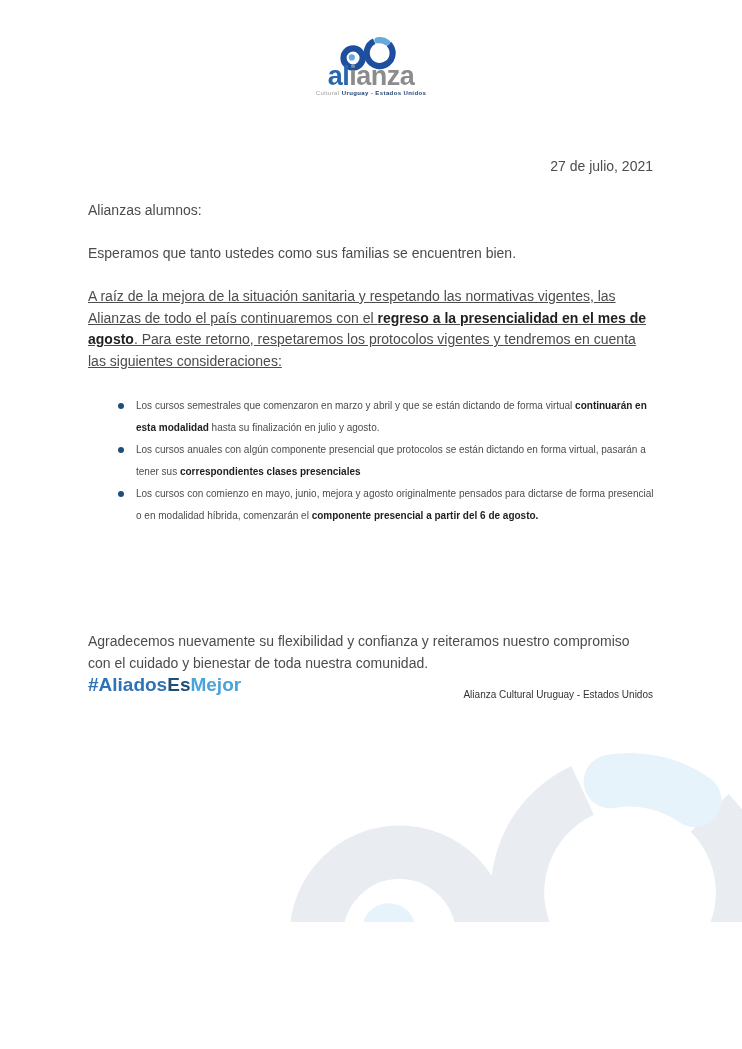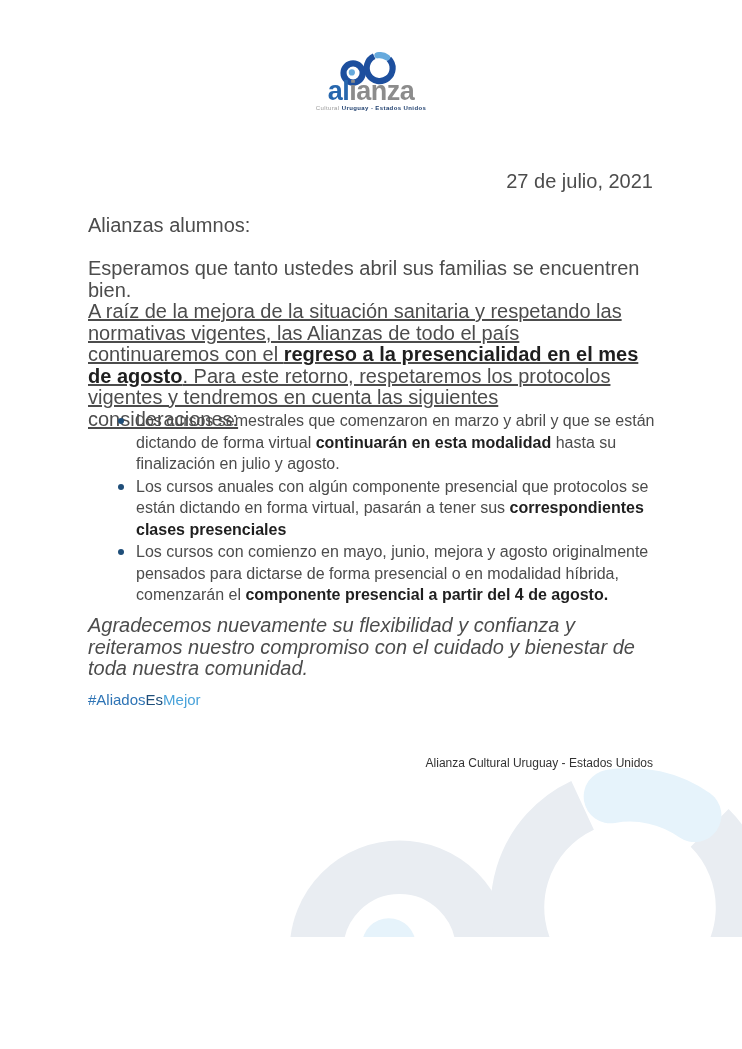--- a/index.html
+++ b/index.html
@@ -1,21 +1,21 @@
 <!DOCTYPE html>
 <html style="--brand-navy: #1d4f9e; --brand-accent: #66aadd; --wordmark-blue: #2767ae; --wordmark-gray: #8c8c8c; --tagline-gray: #9b9b9b; --tagline-navy: #20406f; --body-text: #4c4c4c; --bold-text: #1f1f1f; --bullet: #1f4e79; --hashtag-1: #2e74b5; --hashtag-2: #1f4e79; --hashtag-3: #4aa3da; --signature-text: #333333; --watermark-main: #e9edf2; --watermark-accent: #e6f3fb;"><head>
 <meta charset="utf-8">
 <style>
   * { margin: 0; padding: 0; box-sizing: border-box; }
   html, body { background: #ffffff; }
   .page {
     position: relative;
     width: 742px;
     height: 922px;
-    margin: 15px auto;
+    margin: 0 auto;
     background: #ffffff;
     overflow: hidden;
     font-family: "Liberation Sans", sans-serif;
     color: var(--body-text, #4c4c4c);
   }
   .abs { position: absolute; }
 
   
   .logo-block { left: 0; right: 0; top: 37px; text-align: center; }
   .logo-mark { display: block; margin: 0 auto; width: 62px; height: 34px; }
@@ -29,45 +29,45 @@
   .wordmark .wm-blue { color: var(--wordmark-blue, #2767ae); }
   .wordmark .wm-gray { color: var(--wordmark-gray, #8c8c8c); }
   .tagline { margin-top: 0px; font-size: 6px; letter-spacing: 0.4px; }
   .tagline .tg-light { color: var(--tagline-gray, #9b9b9b); font-weight: 400; }
   .tagline .tg-dark  { color: var(--tagline-navy, #20406f); font-weight: 700; }
 
   
   .bodytext {
     left: 88px;
     width: 565px;
-    font-size: 20px;
+    font-size: 14px;
     line-height: 21.5px;
   }
   .right { text-align: right; }
   b, .bold { font-weight: 700; color: var(--bold-text, #1f1f1f); }
 
   .date-line { top: 156px; }
   .greeting  { top: 200px; }
   .intro     { top: 243px; }
   .para1     { top: 286px; text-decoration: underline; }
 
-  .bullet-list { left: 112px; top: 395px; width: 544px; font-size: 16px; line-height: 21.5px; list-style: none; }
+  .bullet-list { left: 112px; top: 395px; width: 544px; font-size: 10px; line-height: 21.5px; list-style: none; }
   .bullet-list li { position: relative; padding-left: 24px; margin-bottom: 1px; }
   .bullet-dot {
     position: absolute; left: 6px; top: 8px;
     width: 6px; height: 6px; border-radius: 50%;
     background: var(--bullet, #1f4e79);
   }
 
-  .closing   { top: 600px; font-style: italic; }
-  .hashtag   { top: 674px; font-size: 15px; }
+  .closing   { top: 631px; }
+  .hashtag   { top: 674px; font-size: 19px; font-weight: bold; }
   .hashtag .h1 { color: var(--hashtag-1, #2e74b5); }
   .hashtag .h2 { color: var(--hashtag-2, #1f4e79); }
   .hashtag .h3 { color: var(--hashtag-3, #4aa3da); }
-  .signature { top: 738px; font-size: 12px; color: var(--signature-text, #333333); }
+  .signature { top: 684px; font-size: 10px; color: var(--signature-text, #333333); }
 
   
   .watermark { left: 287px; top: 753px; width: 536px; height: 295px; }
 
   .mark-dark   { stroke: var(--brand-navy, #1d4f9e); }
   .mark-accent { stroke: var(--brand-accent, #66aadd); }
   .mark-dot    { fill: var(--brand-accent, #66aadd); }
   .wm-dark     { stroke: var(--watermark-main, #e9edf2); }
   .wm-accent   { stroke: var(--watermark-accent, #e6f3fb); }
   .wm-dot      { fill: var(--watermark-accent, #e6f3fb); }
@@ -102,36 +102,36 @@
       </g>
     </svg>
     <div class="wordmark"><span class="wm-blue">al</span><span class="wm-gray">ianza</span></div>
     <div class="tagline"><span class="tg-light">Cultural</span><span class="tg-light">&nbsp;</span><span class="tg-dark">Uruguay - Estados Unidos</span></div>
   </div>
 
   <div class="abs bodytext right date-line">27 de julio, 2021</div>
 
   <div class="abs bodytext greeting">Alianzas alumnos:</div>
 
-  <div class="abs bodytext intro">Esperamos que tanto ustedes abril sus familias se encuentren bien.</div>
+  <div class="abs bodytext intro">Esperamos que tanto ustedes como sus familias se encuentren bien.</div>
 
   <p class="abs bodytext para1"><span>A raíz de la mejora de la situación sanitaria y respetando las normativas vigentes, las Alianzas de todo el país continuaremos con el </span><span class="bold">regreso a la presencialidad en el mes de agosto</span><span>. Para este retorno, respetaremos los protocolos vigentes y tendremos en cuenta las siguientes consideraciones:</span></p>
 
   <ul class="abs bullet-list">
     <li>
       <span class="bullet-dot"></span>
       <span>Los cursos semestrales que comenzaron en marzo y abril y que se están dictando de forma virtual </span><span class="bold">continuarán en esta modalidad</span><span> hasta su finalización en julio y agosto.</span>
     </li>
     <li>
       <span class="bullet-dot"></span>
       <span>Los cursos anuales con algún componente presencial que protocolos se están dictando en forma virtual, pasarán a tener sus </span><span class="bold">correspondientes clases presenciales</span><span></span>
     </li>
     <li>
       <span class="bullet-dot"></span>
-      <span>Los cursos con comienzo en mayo, junio, mejora y agosto originalmente pensados para dictarse de forma presencial o en modalidad híbrida, comenzarán el </span><span class="bold">componente presencial a partir del 4 de agosto.</span><span></span>
+      <span>Los cursos con comienzo en mayo, junio, mejora y agosto originalmente pensados para dictarse de forma presencial o en modalidad híbrida, comenzarán el </span><span class="bold">componente presencial a partir del 6 de agosto.</span><span></span>
     </li>
   </ul>
 
   <p class="abs bodytext closing">Agradecemos nuevamente su flexibilidad y confianza y reiteramos nuestro compromiso con el cuidado y bienestar de toda nuestra comunidad.</p>
 
   <div class="abs bodytext hashtag"><span class="h1">#Aliados</span><span class="h2">Es</span><span class="h3">Mejor</span></div>
 
   <div class="abs bodytext right signature">Alianza Cultural Uruguay - Estados Unidos</div>
 
   <svg class="abs watermark" viewBox="0 0 200 110">

